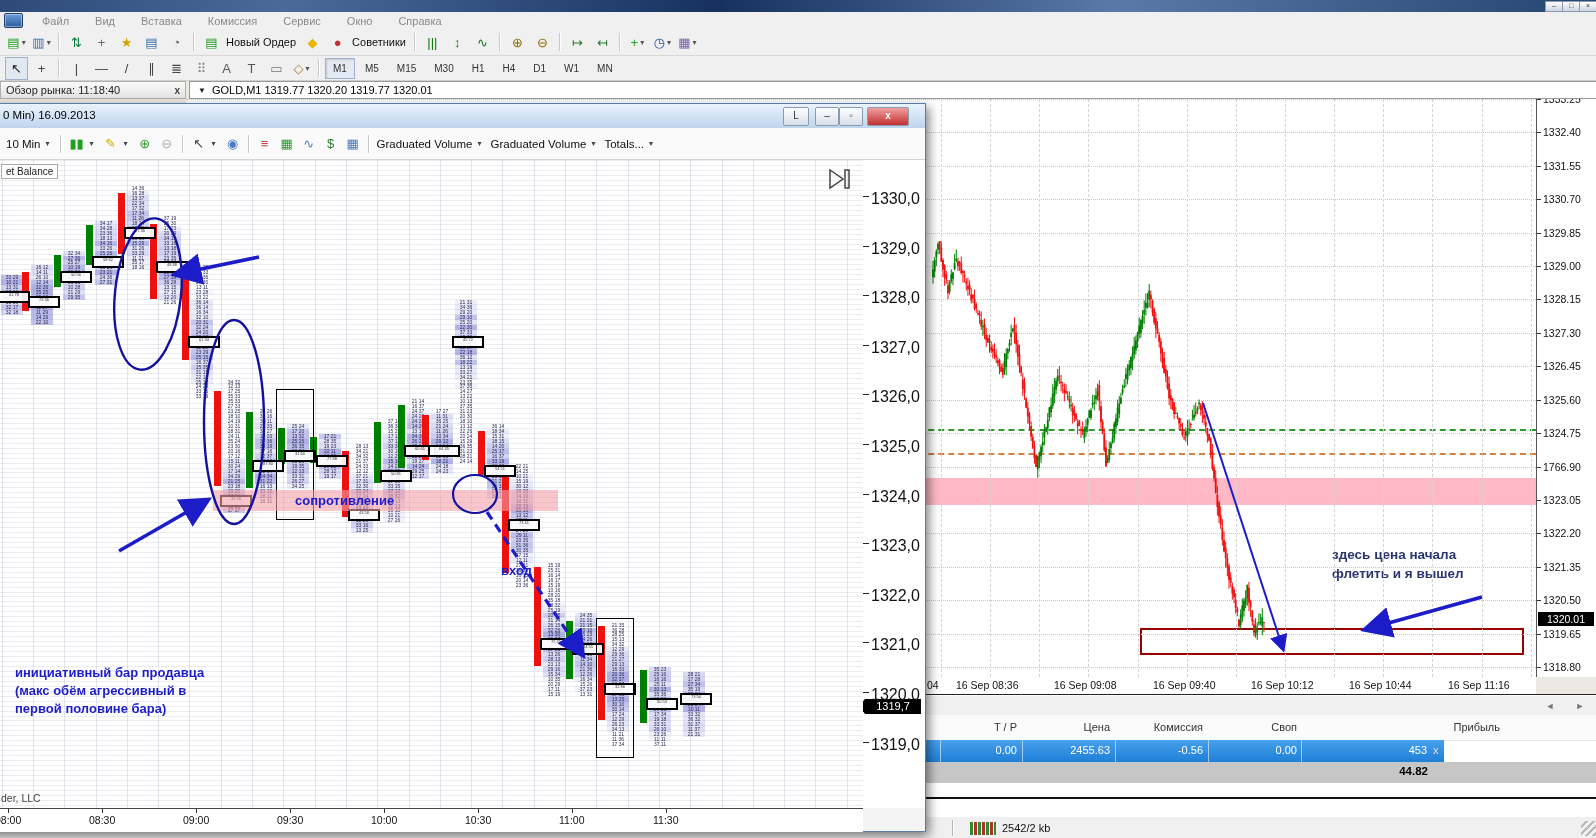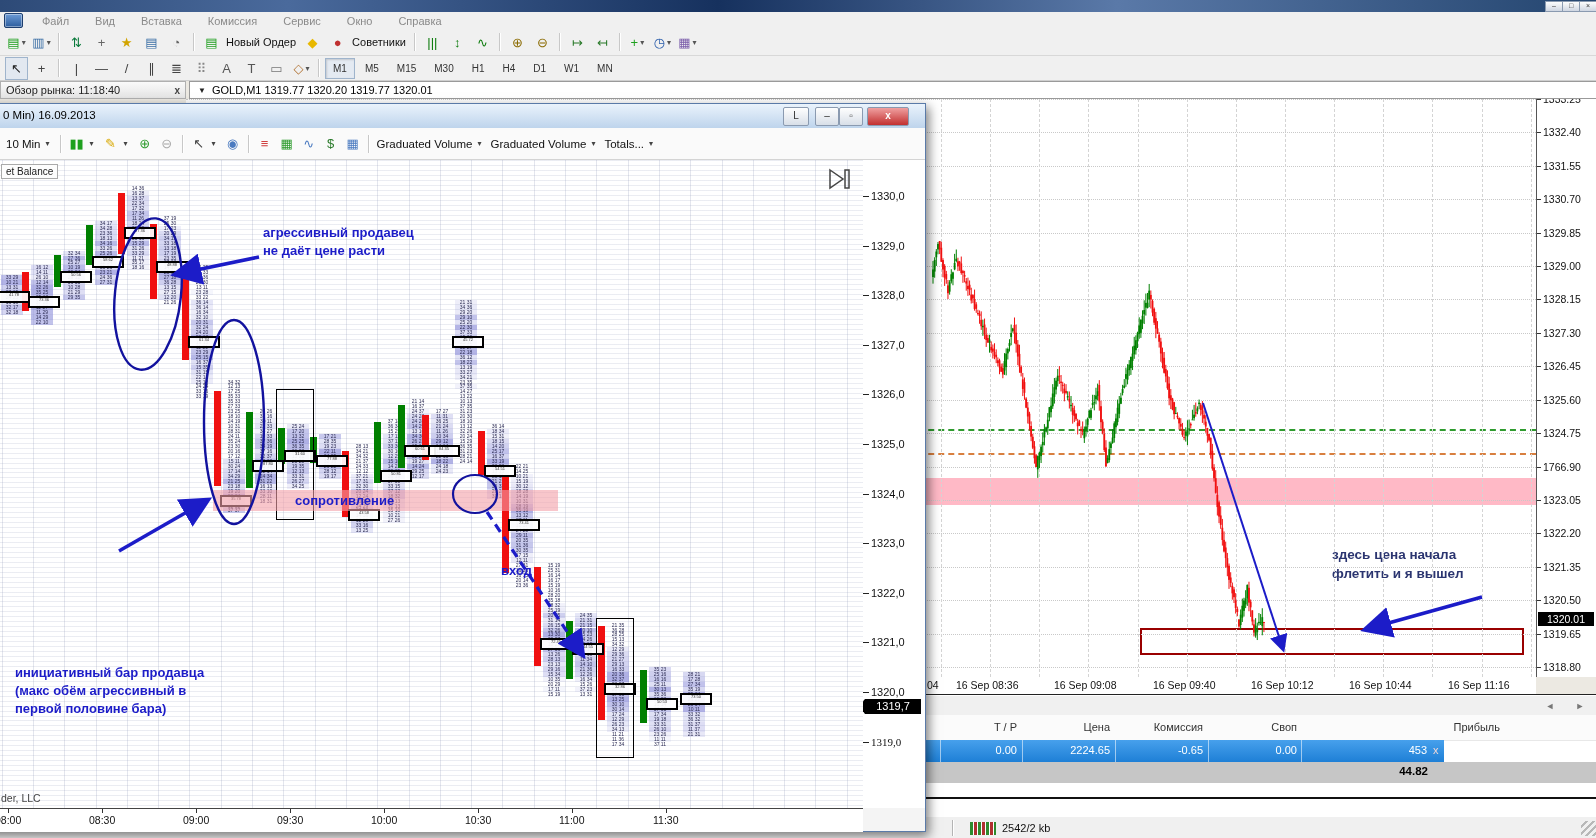--- a/index.html
+++ b/index.html
@@ -94,21 +94,21 @@
   .ov-drop{font-size:8px;color:#444;margin:0 6px 0 2px;}
   .ov-icon{width:20px;height:20px;display:inline-flex;align-items:center;justify-content:center;
     font-size:13px;margin:0 1px;}
   
   #ov-chart{left:0;top:56px;width:924px;height:648px;background:#fff;overflow:hidden;
     border-right:1px solid #333;
     background-image:
       repeating-linear-gradient(to right, rgba(130,140,175,.22) 0 1px, transparent 1px 31.3px),
       repeating-linear-gradient(to bottom, rgba(130,140,175,.16) 0 1px, transparent 1px 4.96px);}
   #ov-axis{left:924px;top:56px;width:62px;height:648px;background:#fff;overflow:hidden;}
-  .ov-tick{left:8px;font-size:11px;color:#111;height:12px;}
+  .ov-tick{left:8px;font-size:16px;color:#111;height:12px;}
   .ov-tick::before{content:"";position:absolute;left:-8px;top:6px;width:6px;height:1px;background:#222;}
   #ov-badge{left:2px;width:56px;height:15px;background:#000;color:#fff;font-size:11px;
     text-align:center;line-height:15px;}
   #ov-badge::before{content:"";position:absolute;left:-6px;top:0;border-right:6px solid #000;
     border-top:7px solid transparent;border-bottom:8px solid transparent;}
   #ov-xaxis{left:0;top:704px;width:924px;height:23px;background:#fff;border-top:1px solid #444;}
   .ov-xlabel{top:5px;font-size:10.5px;color:#111;}
   .ov-xlabel::before{content:"";position:absolute;left:50%;top:-5px;width:1px;height:4px;background:#333;}
   #ov-wm-top{left:62px;top:60px;border:1px solid #aaa;background:#fdfdfd;padding:1px 4px;
     font-size:10px;color:#222;z-index:3;}
@@ -772,22 +772,22 @@
   </div>
   <div class="abs" id="t-header">
       <div class="abs t-hcell" style="width: 110px; left: 721px;">T / P</div>
       <div class="abs t-hcell" style="width: 110px; left: 814px;">Цена</div>
       <div class="abs t-hcell" style="width: 110px; left: 907px;">Комиссия</div>
       <div class="abs t-hcell" style="width: 110px; left: 1001px;">Своп</div>
       <div class="abs t-hcell" style="width: 110px; left: 1204px;">Прибыль</div>
     </div>
   <div class="abs" id="t-row">
       <div class="abs t-cell" style="width: 110px; left: 721px;">0.00</div>
-      <div class="abs t-cell" style="width: 110px; left: 814px;">2224.65</div>
-      <div class="abs t-cell" style="width: 110px; left: 907px;">-0.65</div>
+      <div class="abs t-cell" style="width: 110px; left: 814px;">2455.63</div>
+      <div class="abs t-cell" style="width: 110px; left: 907px;">-0.56</div>
       <div class="abs t-cell" style="width: 110px; left: 1001px;">0.00</div>
       <div class="abs t-cell" style="width: 110px; left: 1131px;">453</div>
       <div class="abs t-vsep" style="left: 754px;"></div>
       <div class="abs t-vsep" style="left: 836px;"></div>
       <div class="abs t-vsep" style="left: 929px;"></div>
       <div class="abs t-vsep" style="left: 1022px;"></div>
       <div class="abs t-vsep" style="left: 1115px;"></div>
       <div class="abs" id="t-close-x" style="left: 1247px;">x</div>
     </div>
   <div class="abs" id="t-summary">
@@ -1352,24 +1352,20 @@
   <div class="abs" id="ov-wm-top">et Balance</div>
   <div class="abs" id="ov-wm-bottom">der, LLC</div>
   <div class="abs" id="ov-step-icon">
     <svg width="26" height="22">
         <path d="M3,2 L16,11 L3,20 z" fill="none" stroke="#444" stroke-width="1.5"></path>
         <rect x="18" y="2" width="4" height="18" fill="none" stroke="#444" stroke-width="1.5"></rect>
       </svg>
   </div>
 
   <div class="abs" id="res-band"></div>
-  <div class="abs ov-text" id="agg-text">
-    <div>агрессивный продавец</div>
-    <div>не даёт цене расти</div>
-  </div>
   <div class="abs ov-text" id="res-label">сопротивление</div>
   <div class="abs ov-text" id="entry-label">вход</div>
   <div class="abs ov-text" id="init-text">
     <div>инициативный бар продавца</div>
     <div>(макс обём агрессивный в</div>
     <div>первой половине бара)</div>
   </div>
   <svg class="abs" id="ov-anno-svg" width="924" height="648">
     <defs>
       <marker id="ah2" markerWidth="9" markerHeight="9" refX="7" refY="4.5" orient="auto">
@@ -1390,21 +1386,21 @@
       <div class="abs ov-tick" style="top: 79.6px;">1329,0</div>
       <div class="abs ov-tick" style="top: 129.2px;">1328,0</div>
       <div class="abs ov-tick" style="top: 178.8px;">1327,0</div>
       <div class="abs ov-tick" style="top: 228.4px;">1326,0</div>
       <div class="abs ov-tick" style="top: 278px;">1325,0</div>
       <div class="abs ov-tick" style="top: 327.6px;">1324,0</div>
       <div class="abs ov-tick" style="top: 377.2px;">1323,0</div>
       <div class="abs ov-tick" style="top: 426.8px;">1322,0</div>
       <div class="abs ov-tick" style="top: 476.4px;">1321,0</div>
       <div class="abs ov-tick" style="top: 526px;">1320,0</div>
-      <div class="abs ov-tick" style="top: 575.6px; font-family: Liberation Serif, serif;">1319,0</div>
+      <div class="abs ov-tick" style="top: 575.6px;">1319,0</div>
     </div>
   <div class="abs" id="ov-xaxis">
       <div class="abs ov-xlabel" style="left: 56px;">08:00</div>
       <div class="abs ov-xlabel" style="left: 150px; text-align: center;">08:30</div>
       <div class="abs ov-xlabel" style="left: 244px;">09:00</div>
       <div class="abs ov-xlabel" style="left: 338px;">09:30</div>
       <div class="abs ov-xlabel" style="left: 432px;">10:00</div>
       <div class="abs ov-xlabel" style="left: 526px;">10:30</div>
       <div class="abs ov-xlabel" style="left: 620px;">11:00</div>
       <div class="abs ov-xlabel" style="left: 714px;">11:30</div>

